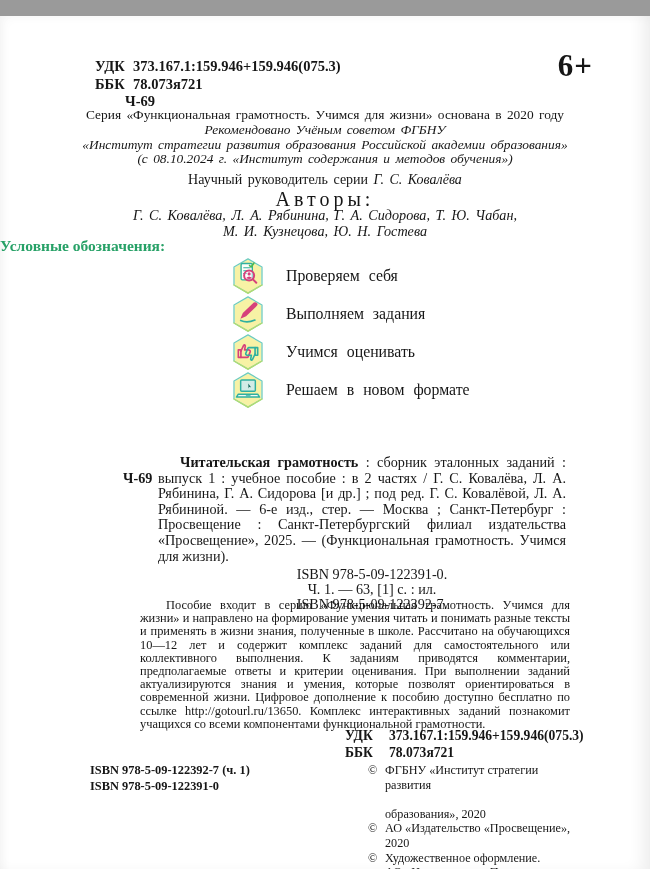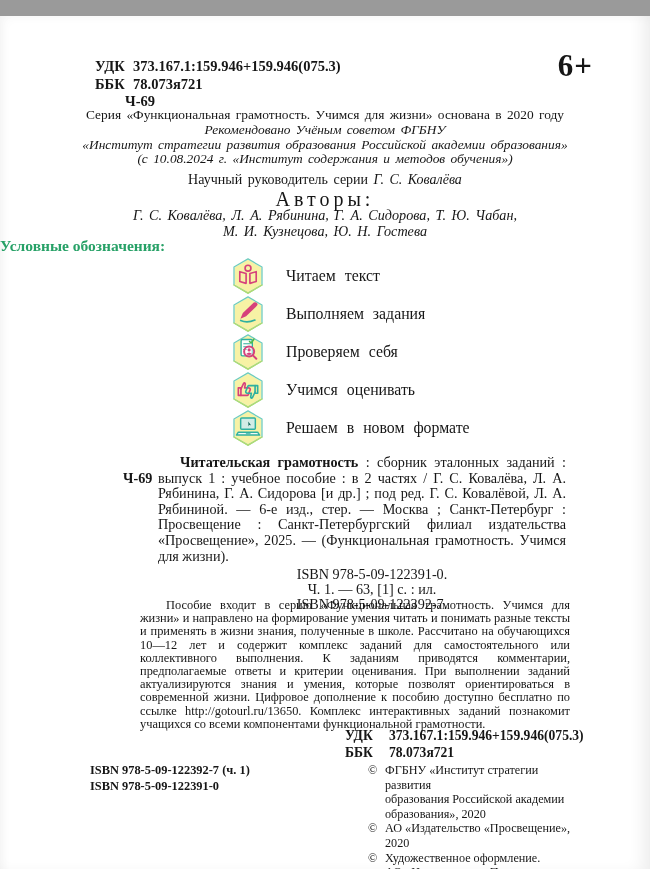--- a/index.html
+++ b/index.html
@@ -75,73 +75,60 @@
     </div>
     <div class="author-sign-top">Ч-69</div>
   </div>
 
   <div class="age-badge">6+</div>
 
   <div class="series-block">
     <div>Серия «Функциональная грамотность. Учимся для жизни» основана в 2020 году</div>
     <div class="it">Рекомендовано Учёным советом ФГБНУ</div>
     <div class="it">«Институт стратегии развития образования Российской академии образования»</div>
-    <div class="it">(с 10.08.2024 г. «Институт содержания и методов обучения»)</div>
+    <div class="it">(с 08.10.2024 г. «Институт содержания и методов обучения»)</div>
     <div class="supervisor">
       <span>Научный руководитель серии</span>
       <span class="it">Г. С. Ковалёва</span>
     </div>
     <div class="authors-heading">Авторы:</div>
     <div class="authors-line">Г. С. Ковалёва, Л. А. Рябинина, Г. А. Сидорова, Т. Ю. Чабан,</div>
     <div class="authors-line">М. И. Кузнецова, Ю. Н. Гостева</div>
   </div>
 
   <div class="legend-title">Условные обозначения:</div>
 
   <div class="legend-items">
 
-    <div class="legend-row">
-      <svg viewBox="0 0 40 44" aria-hidden="true">
-        <polygon class="hexfill" points="20,6 33,13.5 33,30.5 20,38 7,30.5 7,13.5"></polygon>
-        <polygon class="hexline" points="20,2.2 36.2,11.6 36.2,32.4 20,41.8 3.8,32.4 3.8,11.6"></polygon>
-        <path class="hexlime" d="M36.2,32.4 L20,41.8 L3.8,32.4"></path>
-        <g class="ps">
-          <circle cx="20" cy="13" r="3.4"></circle>
-          <path d="M10.5,17 L17.8,19.2 L17.8,30.5 L10.5,28.3 Z"></path>
-          <path d="M29.5,17 L22.2,19.2 L22.2,30.5 L29.5,28.3 Z"></path>
-        </g>
-      </svg>
-      <span class="legend-label">Читаем текст</span>
-    </div>
-
-    <div class="legend-row">
-      <svg viewBox="0 0 40 44" aria-hidden="true">
-        <polygon class="hexfill" points="20,6 33,13.5 33,30.5 20,38 7,30.5 7,13.5"></polygon>
-        <polygon class="hexline" points="20,2.2 36.2,11.6 36.2,32.4 20,41.8 3.8,32.4 3.8,11.6"></polygon>
-        <path class="hexlime" d="M36.2,32.4 L20,41.8 L3.8,32.4"></path>
-        <path class="pf" d="M30.5,9.5 C29,7.8 26.8,8.4 25.2,10 L14,20.8 L11.2,27.4 L17.8,24.6 L29,13.8 C30.6,12.2 31.8,11 30.5,9.5 Z"></path>
-        <path class="tg" d="M11.5,29.5 Q19,33 28,29"></path>
-      </svg>
-      <span class="legend-label">Выполняем задания</span>
-    </div>
 
     <div class="legend-row">
       <svg viewBox="0 0 40 44" aria-hidden="true">
         <polygon class="hexfill" points="20,6 33,13.5 33,30.5 20,38 7,30.5 7,13.5"></polygon>
         <polygon class="hexline" points="20,2.2 36.2,11.6 36.2,32.4 20,41.8 3.8,32.4 3.8,11.6"></polygon>
         <path class="hexlime" d="M36.2,32.4 L20,41.8 L3.8,32.4"></path>
         <rect class="doc" x="12" y="7.5" width="13" height="19" rx="1.5"></rect>
         <path class="tsn" d="M15,12.5 H22.5 M15,15.8 H22.5 M15,19 H18.5"></path>
         <path class="gs" d="M21.8,9.8 L23.6,11.6 L26.8,7.2"></path>
         <circle class="lens" cx="21.3" cy="21.3" r="5.8"></circle>
         <circle class="pf" cx="21.3" cy="19.6" r="1.8"></circle>
         <path class="pf" d="M17.9,24.4 Q21.3,20.8 24.7,24.4 Q21.3,26.6 17.9,24.4 Z"></path>
         <path class="psk" d="M25.7,25.9 L29.6,29.8"></path>
       </svg>
       <span class="legend-label">Проверяем себя</span>
+    </div>
+
+    <div class="legend-row">
+      <svg viewBox="0 0 40 44" aria-hidden="true">
+        <polygon class="hexfill" points="20,6 33,13.5 33,30.5 20,38 7,30.5 7,13.5"></polygon>
+        <polygon class="hexline" points="20,2.2 36.2,11.6 36.2,32.4 20,41.8 3.8,32.4 3.8,11.6"></polygon>
+        <path class="hexlime" d="M36.2,32.4 L20,41.8 L3.8,32.4"></path>
+        <path class="pf" d="M30.5,9.5 C29,7.8 26.8,8.4 25.2,10 L14,20.8 L11.2,27.4 L17.8,24.6 L29,13.8 C30.6,12.2 31.8,11 30.5,9.5 Z"></path>
+        <path class="tg" d="M11.5,29.5 Q19,33 28,29"></path>
+      </svg>
+      <span class="legend-label">Выполняем задания</span>
     </div>
 
     <div class="legend-row">
       <svg viewBox="0 0 40 44" aria-hidden="true">
         <polygon class="hexfill" points="20,6 33,13.5 33,30.5 20,38 7,30.5 7,13.5"></polygon>
         <polygon class="hexline" points="20,2.2 36.2,11.6 36.2,32.4 20,41.8 3.8,32.4 3.8,11.6"></polygon>
         <path class="hexlime" d="M36.2,32.4 L20,41.8 L3.8,32.4"></path>
         <g class="ps">
           <path d="M8.8,19.5 h3 v8.8 h-3 Z"></path>
           <path d="M11.8,21 L14.8,14.6 Q16.2,12.8 16.9,15 L16.1,19.6 H21.2 Q23.2,20.2 22.4,22.2 L20.2,27.6 Q19.8,28.3 19,28.3 H11.8"></path>
@@ -195,21 +182,21 @@
   <div class="footer-isbn">
     <div>ISBN 978-5-09-122392-7 (ч. 1)</div>
     <div>ISBN 978-5-09-122391-0</div>
   </div>
 
   <div class="footer-copyrights">
     <div class="c-entry">
       <span class="c-sym">©</span>
       <span class="c-lines">
         <span>ФГБНУ «Институт стратегии развития</span><br>
-        <span>образования Российской академии</span><br>
+        <br>
         <span>образования», 2020</span>
       </span>
     </div>
     <div class="c-entry">
       <span class="c-sym">©</span>
       <span class="c-lines">
         <span>АО «Издательство «Просвещение», 2020</span>
       </span>
     </div>
     <div class="c-entry">

